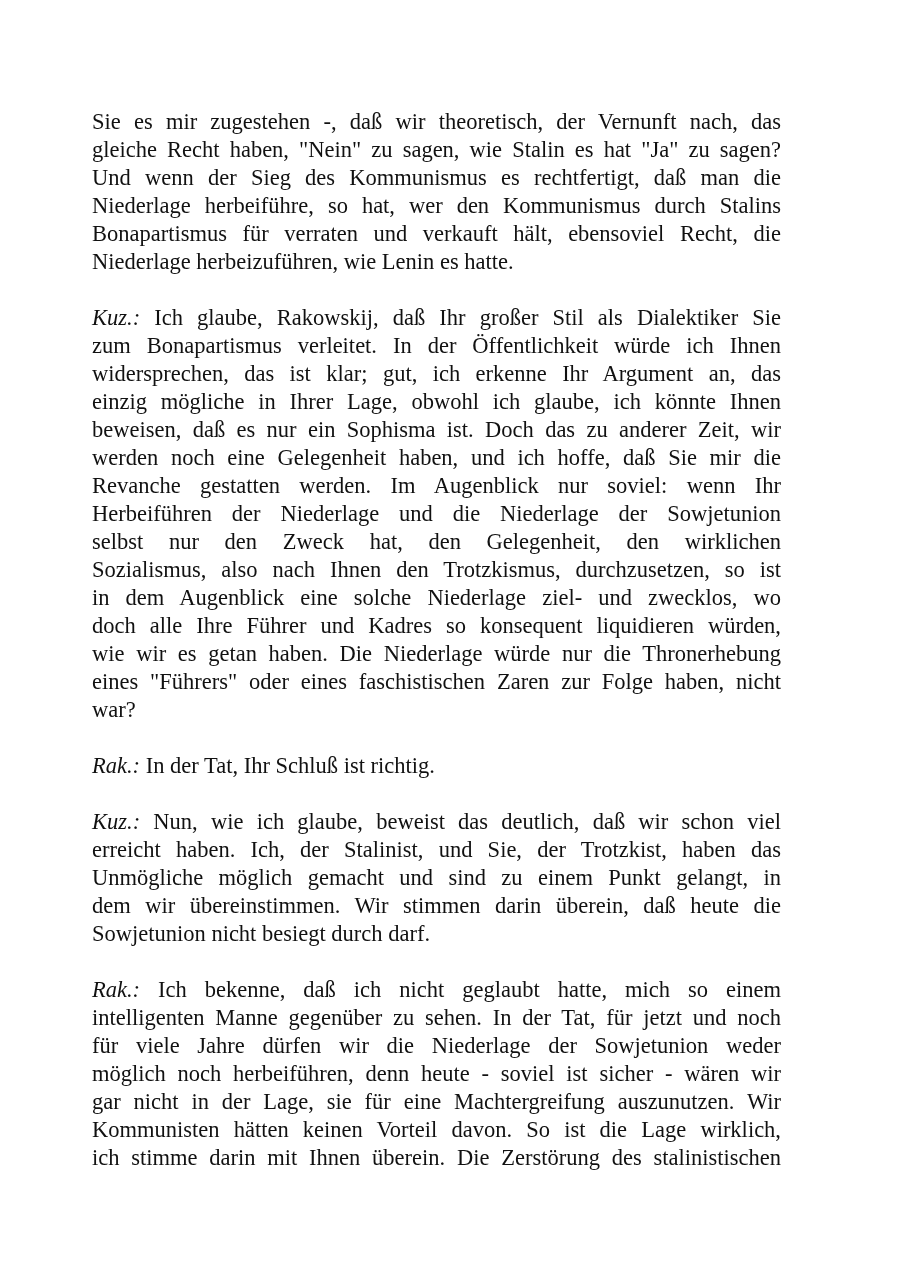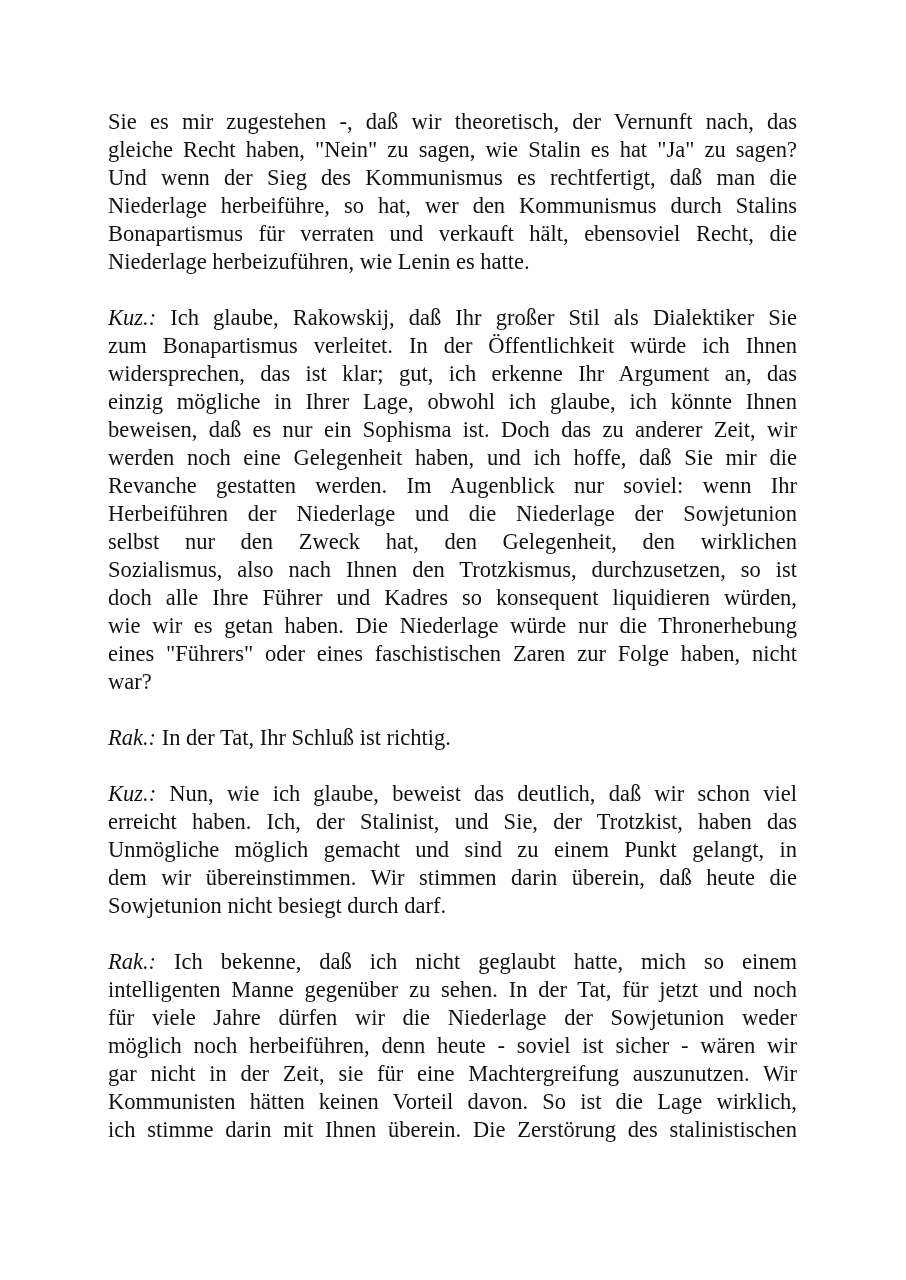--- a/index.html
+++ b/index.html
@@ -8,21 +8,21 @@
       background: #ffffff;
     }
     body {
       width: 906px;
       height: 1280px;
       position: relative;
       overflow: hidden;
     }
     .page {
       position: absolute;
-      left: 108px;
+      left: 92px;
       top: 108px;
       width: 689px;
       font-family: "Liberation Serif", serif;
       font-size: 22.5px;
       color: #111111;
     }
     .para {
       margin: 0 0 28px 0;
     }
     .line {
@@ -58,20 +58,21 @@
     <span class="line"><span class="speaker">Kuz.:</span> <span>Ich glaube, Rakowskij, daß Ihr großer Stil als Dialektiker Sie</span></span>
     <span class="line">zum Bonapartismus verleitet. In der Öffentlichkeit würde ich Ihnen</span>
     <span class="line">widersprechen, das ist klar; gut, ich erkenne Ihr Argument an, das</span>
     <span class="line">einzig mögliche in Ihrer Lage, obwohl ich glaube, ich könnte Ihnen</span>
     <span class="line">beweisen, daß es nur ein Sophisma ist. Doch das zu anderer Zeit, wir</span>
     <span class="line">werden noch eine Gelegenheit haben, und ich hoffe, daß Sie mir die</span>
     <span class="line">Revanche gestatten werden. Im Augenblick nur soviel: wenn Ihr</span>
     <span class="line">Herbeiführen der Niederlage und die Niederlage der Sowjetunion</span>
     <span class="line">selbst nur den Zweck hat, den Gelegenheit, den wirklichen</span>
     <span class="line">Sozialismus, also nach Ihnen den Trotzkismus, durchzusetzen, so ist</span>
+    <span class="line">in dem Augenblick eine solche Niederlage ziel- und zwecklos, wo</span>
     <span class="line">doch alle Ihre Führer und Kadres so konsequent liquidieren würden,</span>
     <span class="line">wie wir es getan haben. Die Niederlage würde nur die Thronerhebung</span>
     <span class="line">eines "Führers" oder eines faschistischen Zaren zur Folge haben, nicht</span>
     <span class="line last">war?</span>
   </div>
 
   <div class="para">
     <span class="line last"><span class="speaker">Rak.:</span> <span>In der Tat, Ihr Schluß ist richtig.</span></span>
   </div>
 
@@ -81,18 +82,18 @@
     <span class="line">Unmögliche möglich gemacht und sind zu einem Punkt gelangt, in</span>
     <span class="line">dem wir übereinstimmen. Wir stimmen darin überein, daß heute die</span>
     <span class="line last">Sowjetunion nicht besiegt durch darf.</span>
   </div>
 
   <div class="para">
     <span class="line"><span class="speaker">Rak.:</span> <span>Ich bekenne, daß ich nicht geglaubt hatte, mich so einem</span></span>
     <span class="line">intelligenten Manne gegenüber zu sehen. In der Tat, für jetzt und noch</span>
     <span class="line">für viele Jahre dürfen wir die Niederlage der Sowjetunion weder</span>
     <span class="line">möglich noch herbeiführen, denn heute - soviel ist sicher - wären wir</span>
-    <span class="line">gar nicht in der Zeit, sie für eine Machtergreifung auszunutzen. Wir</span>
+    <span class="line">gar nicht in der Lage, sie für eine Machtergreifung auszunutzen. Wir</span>
     <span class="line">Kommunisten hätten keinen Vorteil davon. So ist die Lage wirklich,</span>
     <span class="line">ich stimme darin mit Ihnen überein. Die Zerstörung des stalinistischen</span>
   </div>
 
 </div>
 
 </body></html>

